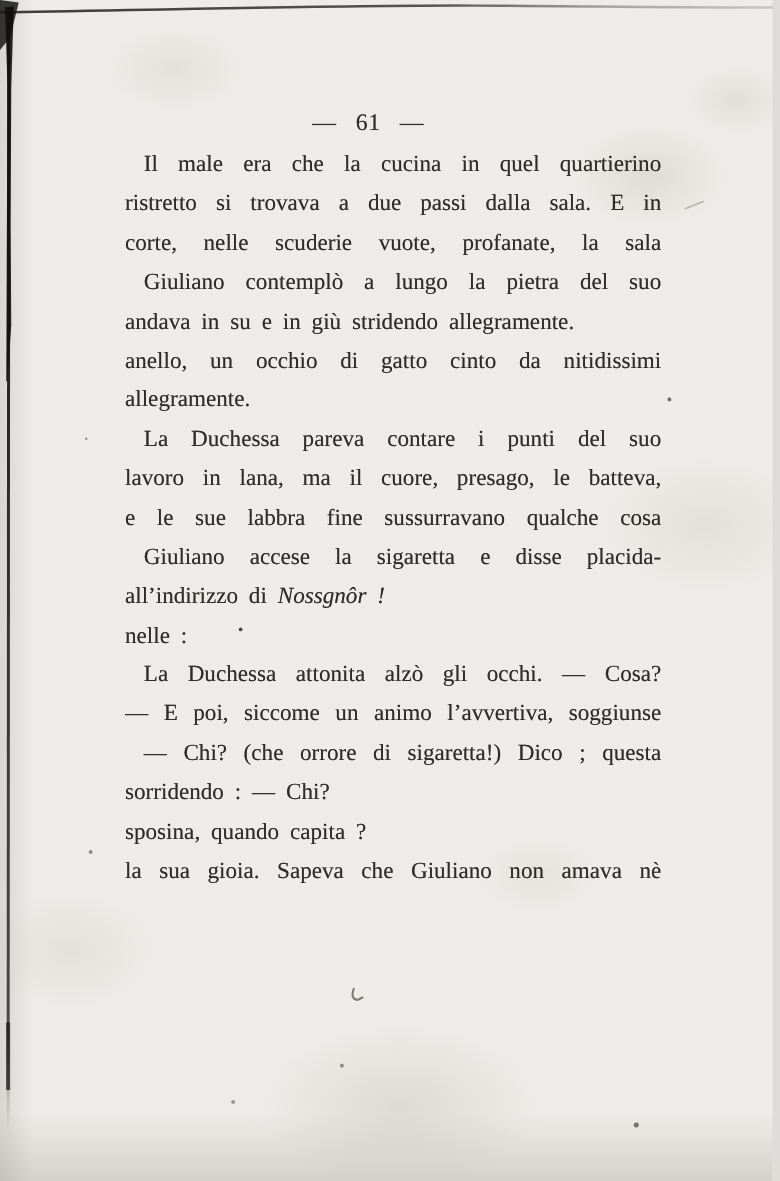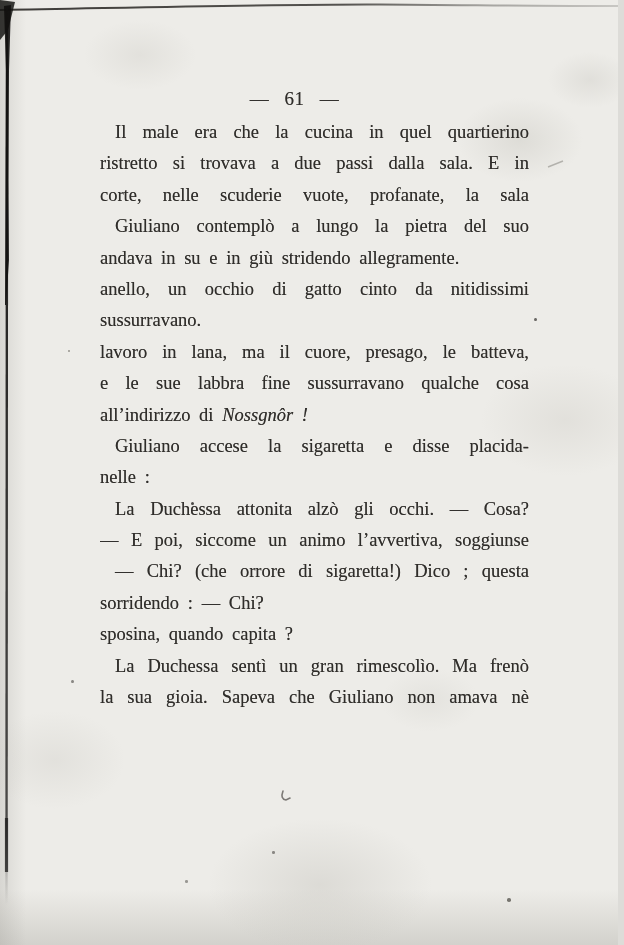--- a/index.html
+++ b/index.html
@@ -104,32 +104,32 @@
 
   <div class="page-number">— 61 —</div>
 
   <div class="text-block">
       <div class="line ind just">Il male era che la cucina in quel quartierino</div>
       <div class="line just">ristretto si trovava a due passi dalla sala. E in</div>
       <div class="line just">corte, nelle scuderie vuote, profanate, la sala</div>
       <div class="line ind just">Giuliano contemplò a lungo la pietra del suo</div>
       <div class="line">andava in su e in giù stridendo allegramente.</div>
       <div class="line just">anello, un occhio di gatto cinto da nitidissimi</div>
-      <div class="line">sussurravano.</div>
+      <div class="line">allegramente.</div>
+      <div class="line ind just">La Duchessa pareva contare i punti del suo</div>
       <div class="line just">lavoro in lana, ma il cuore, presago, le batteva,</div>
       <div class="line just">e le sue labbra fine sussurravano qualche cosa</div>
+      <div class="line ind just">Giuliano accese la sigaretta e disse placida-</div>
       <div class="line"><span>all’indirizzo di </span><em>Nossgnôr !</em></div>
-      <div class="line ind just">Giuliano accese la sigaretta e disse placida-</div>
       <div class="line">nelle :</div>
       <div class="line ind just">La Duchessa attonita alzò gli occhi. — Cosa?</div>
       <div class="line just">— E poi, siccome un animo l’avvertiva, soggiunse</div>
       <div class="line ind just">— Chi? (che orrore di sigaretta!) Dico ; questa</div>
       <div class="line">sorridendo : — Chi?</div>
       <div class="line">sposina, quando capita ?</div>
-      <div class="line ind just">La Duchessa sentì un gran rimescolìo. Ma frenò</div>
       <div class="line just">la sua gioia. Sapeva che Giuliano non amava nè</div>
     </div>
 
   <div class="speck" style="left:191px;top:502px;width:3px;height:3px;background:#4a4846;"></div>
   <div class="speck" style="left:272px;top:851px;width:2.5px;height:2.5px;background:#8a8884;"></div>
   <div class="speck" style="left:185px;top:880px;width:2.5px;height:2.5px;background:#9a9894;"></div>
   <div class="speck" style="left:507px;top:898px;width:3.5px;height:3.5px;background:#77756f;"></div>
   <div class="speck" style="left:534px;top:318px;width:2.5px;height:3px;background:#6b6965;"></div>
   <div class="speck" style="left:71px;top:680px;width:2.5px;height:3px;background:#8a8884;"></div>
   <div class="speck" style="left:68px;top:350px;width:2px;height:2px;background:#96948e;"></div>

